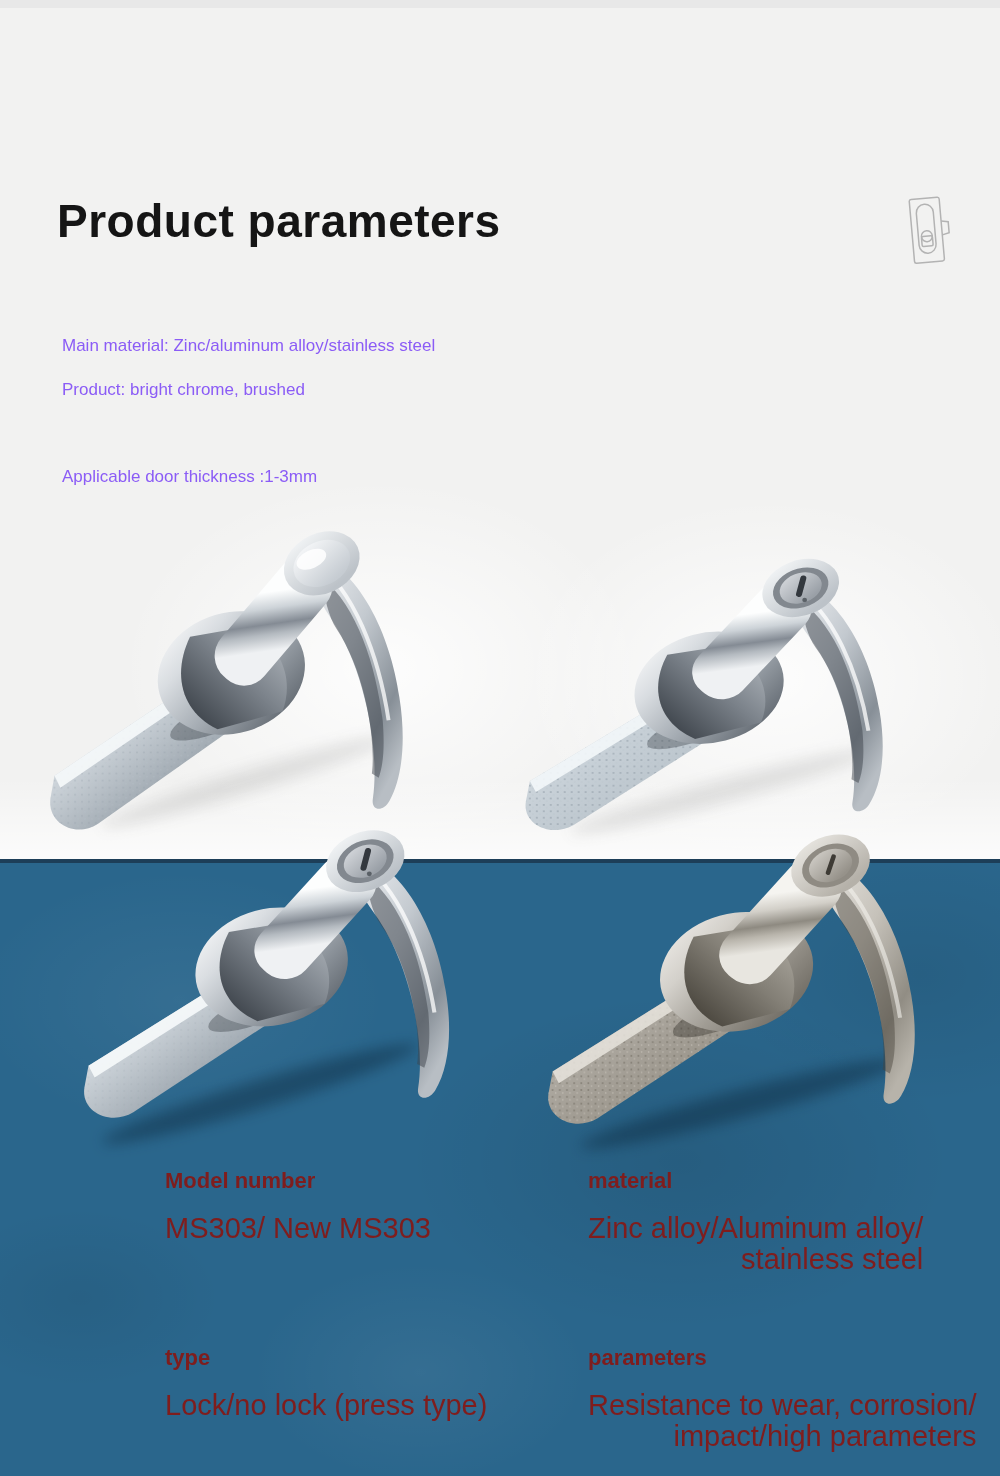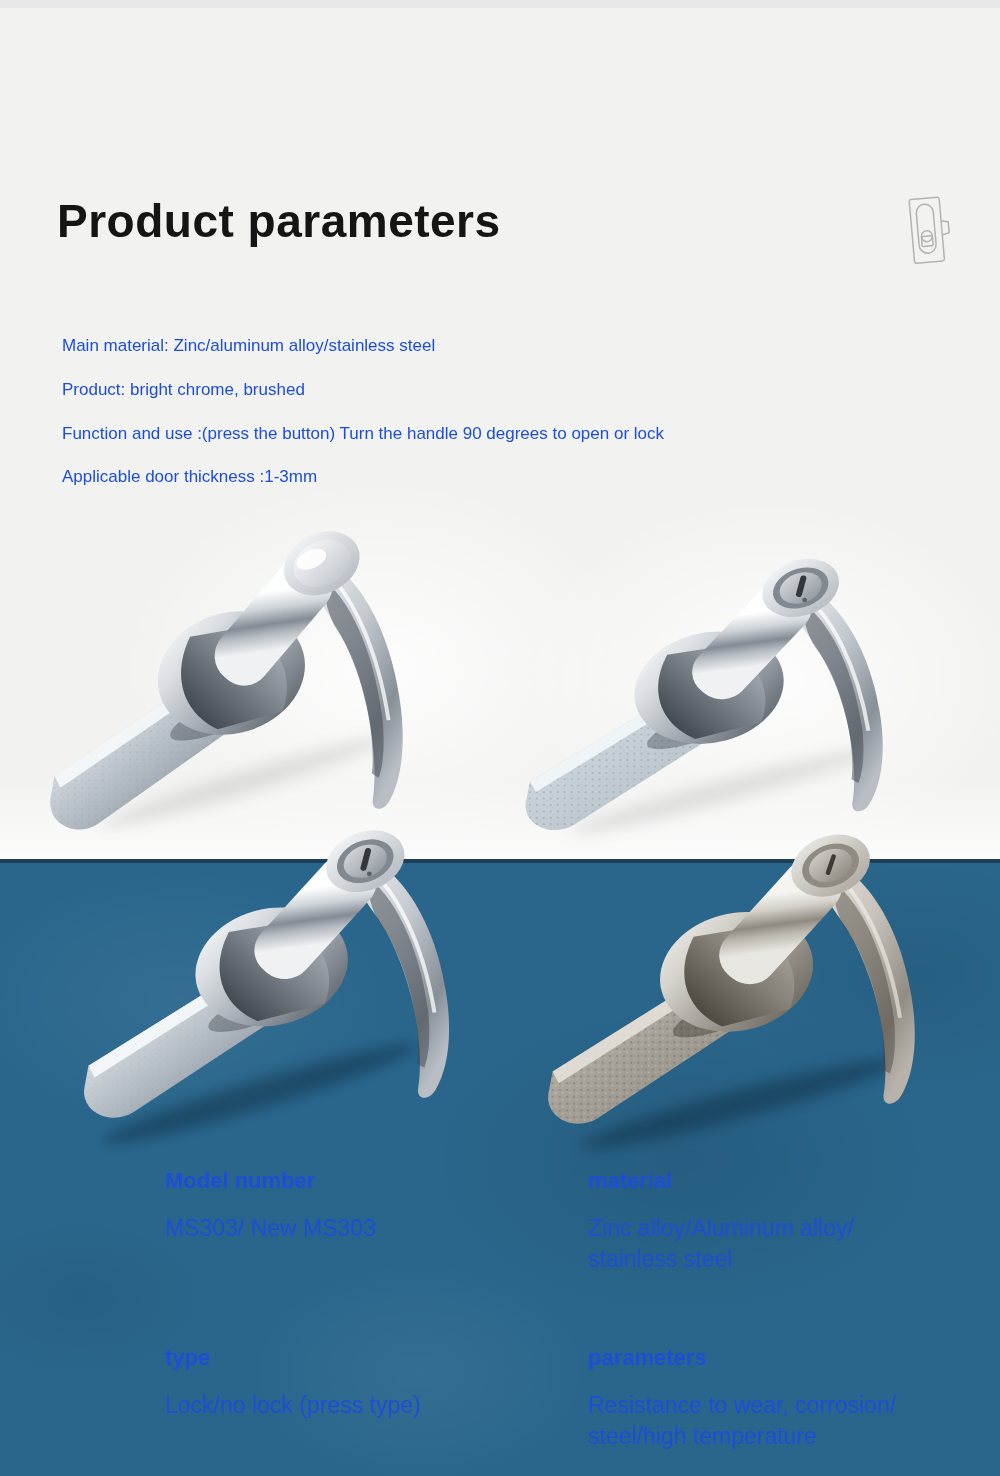--- a/index.html
+++ b/index.html
@@ -9,21 +9,21 @@
     background:#f2f2f1; overflow:hidden;
     font-family:"Liberation Sans", sans-serif;
   }
   
   .page-title {
     position:absolute; left:57px; top:186px;
     font-size:46px; font-weight:bold; color:#151515; letter-spacing:0.5px;
   }
   .panel-lock-icon { position:absolute; left:902px; top:184px; }
   .spec-line {
-    position:absolute; left:62px; font-size:17px; color:#1d4ed8; white-space:nowrap;
+    position:absolute; left:62px; font-size:17px; color:#8b5cf6; white-space:nowrap;
   }
   .spec-0 { top:328px; } .spec-1 { top:372px; } .spec-2 { top:416px; } .spec-3 { top:459px;text-align:center; }
 
   
   .glow { position:absolute; border-radius:50%; pointer-events:none;
           background:radial-gradient(closest-side, rgba(255,255,255,.85), rgba(255,255,255,0)); }
   .glow-1 { left:120px; top:470px; width:520px; height:380px; }
   .glow-2 { left:520px; top:490px; width:500px; height:360px; }
   .white-band { position:absolute; left:0; top:770px; width:1000px; height:81px;
           background:linear-gradient(rgba(255,255,255,0), rgba(255,255,255,.75)); }
@@ -47,23 +47,23 @@
   }
 
   
   .photo { position:absolute; z-index:2; }
   #photo-1 { left:25px;  top:496px; width:452px; height:332px; }
   #photo-2 { left:500px; top:526px; width:458px; height:302px; }
   #photo-3 { left:58px;  top:796px; width:468px; height:320px; }
   #photo-4 { left:522px; top:800px; width:470px; height:322px; }
 
   
-  .cell { position:absolute; z-index:3; color:#1d4ed8; }
+  .cell { position:absolute; z-index:3; color:#7f1d1d; }
   .cell .lbl { font-size:22px; font-weight:bold; margin-bottom:19px; }
-  .cell .val { font-size:23px; line-height:31px; }
+  .cell .val { font-size:29px; line-height:31px;text-align:right; }
   #cell-model      { left:165px; top:1160px; }
   #cell-material   { left:588px; top:1160px; }
   #cell-type       { left:165px; top:1337px; }
   #cell-peculiarity{ left:588px; top:1337px; }
 </style>
 </head>
 <body>
 
 <div class="page">
 
@@ -200,21 +200,20 @@
       <rect x="10" y="6" width="30" height="64" rx="2"></rect>
       <rect x="16" y="12" width="17" height="49" rx="8.5"></rect>
       <circle cx="24.5" cy="44" r="5.5"></circle>
       <rect x="19" y="44" width="11" height="10" rx="1.5"></rect>
       <path d="M40 30 l7 1.5 v11 l-7 1.5"></path>
     </g>
   </svg>
 
   <div class="spec-line spec-0">Main material: Zinc/aluminum alloy/stainless steel</div>
   <div class="spec-line spec-1">Product: bright chrome, brushed</div>
-  <div class="spec-line spec-2">Function and use :(press the button) Turn the handle 90 degrees to open or lock</div>
   <div class="spec-line spec-3">Applicable door thickness :1-3mm</div>
 
   <div class="glow glow-1"></div>
   <div class="glow glow-2"></div>
   <div class="white-band"></div>
 
   <div class="divider"></div>
   <div class="blue-section"></div>
 
   <div class="soft-shadow sh-1"></div>
@@ -293,16 +292,16 @@
     <div class="val"></div>
   </div>
   <div id="cell-material" class="cell">
     <div class="lbl">material</div>
     <div class="val">Zinc alloy/Aluminum alloy/</div>
     <div class="val">stainless steel</div>
   </div>
   <div id="cell-peculiarity" class="cell">
     <div class="lbl">parameters</div>
     <div class="val">Resistance to wear, corrosion/</div>
-    <div class="val">steel/high temperature</div>
+    <div class="val">impact/high parameters</div>
   </div>
 
 </div>
 
 </body></html>

